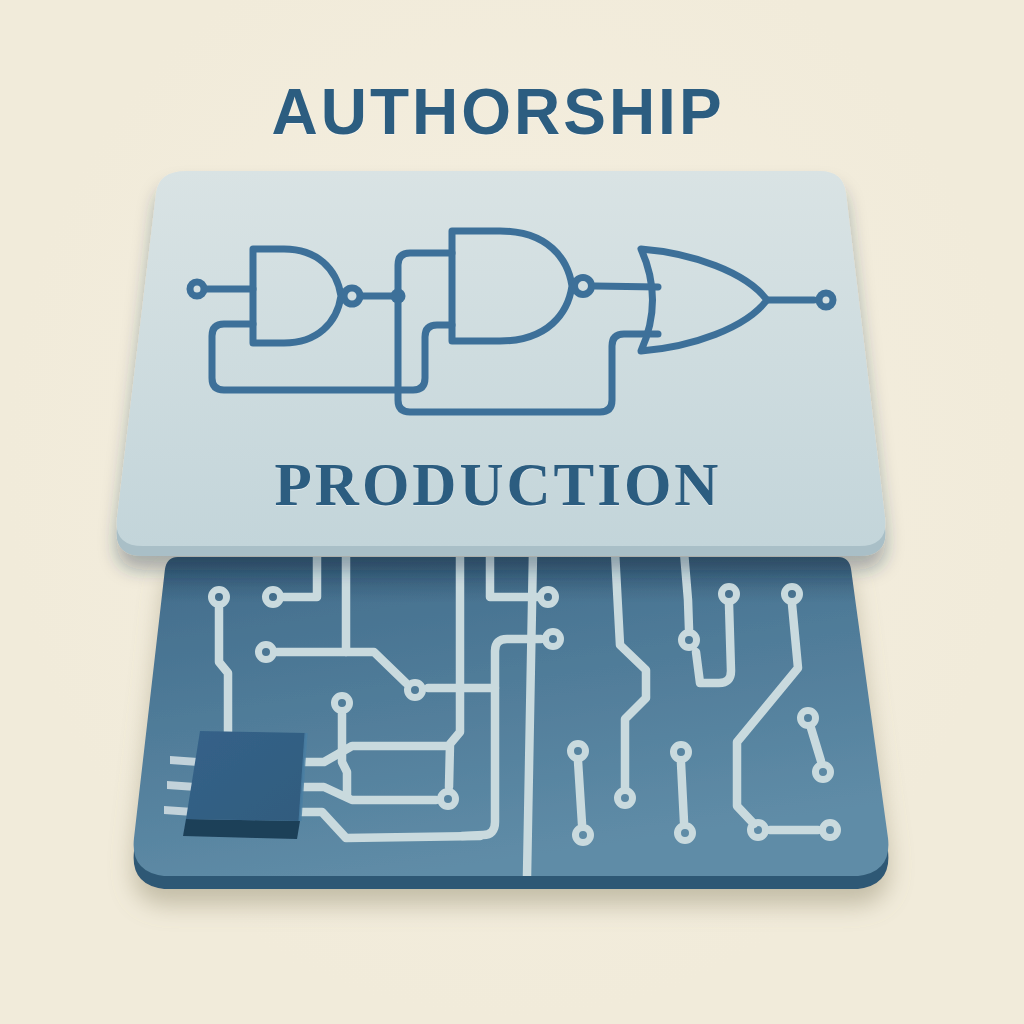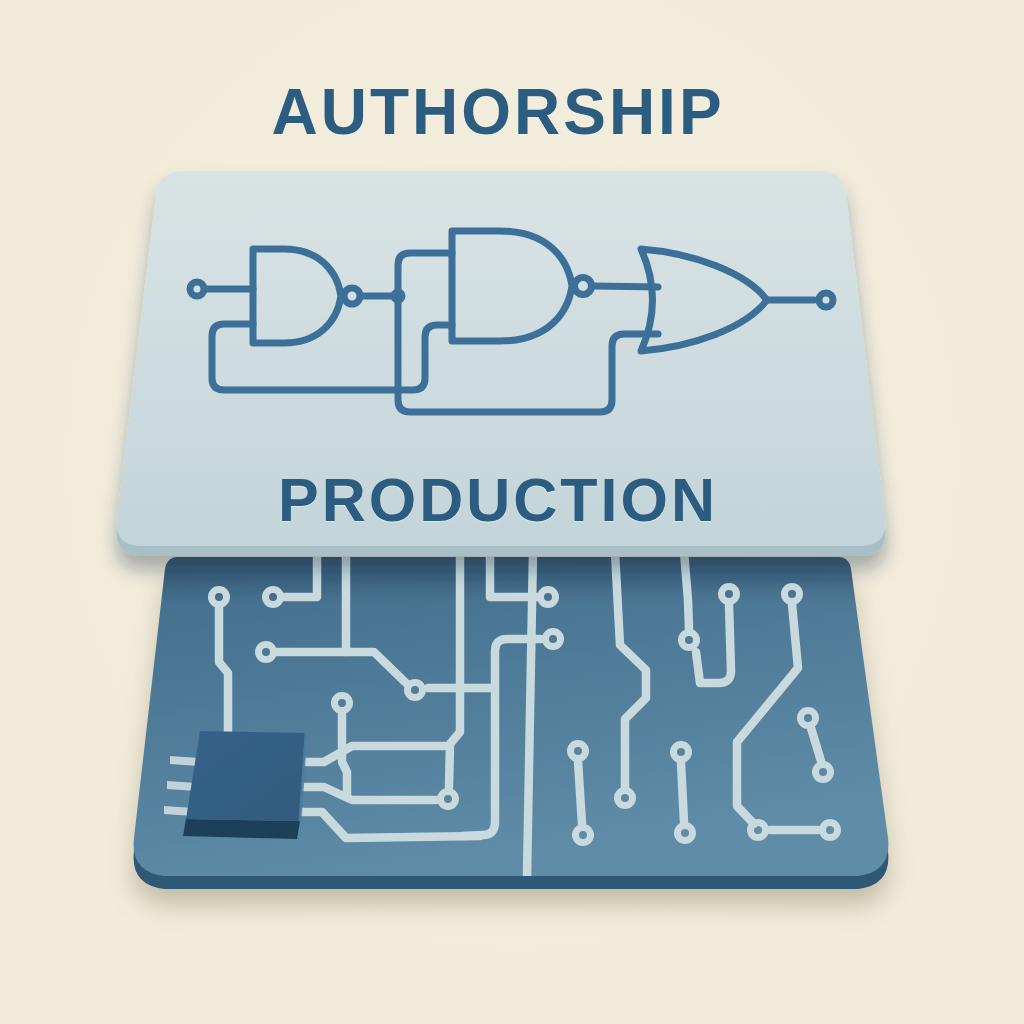--- a/index.html
+++ b/index.html
@@ -13,21 +13,21 @@
   html,body{margin:0;padding:0;}
   body{width:1024px;height:1024px;overflow:hidden;background:var(--bg);
        font-family:"Liberation Sans", sans-serif;}
   .stage{position:relative;width:1024px;height:1024px;
          background:radial-gradient(ellipse at 50% 45%, #f5efe0 0%, var(--bg) 70%);}
   .scene-svg{position:absolute;left:0;top:0;}
   .word{position:absolute;left:0;width:996px;text-align:center;
         font-weight:700;color:var(--ink);line-height:1;
         text-shadow:0 1px 0 rgba(255,255,255,0.45);}
   .word-title{top:80px;font-size:64px;letter-spacing:3px;}
-  .word-card{top:470px;font-size:61px;letter-spacing:3px;}
+  .word-card{top:454px;font-size:61px;letter-spacing:3px;font-family:Liberation Serif, serif;}
   svg *{vector-effect:none;}
   .sch{stroke:var(--schematic);stroke-width:7;fill:none;
        stroke-linecap:round;stroke-linejoin:round;}
   .trc{stroke:var(--trace);stroke-width:8.5;fill:none;
        stroke-linecap:round;stroke-linejoin:round;}
   .pad{stroke:var(--trace);stroke-width:7;fill:none;}
 </style>
 </head>
 <body>
 

